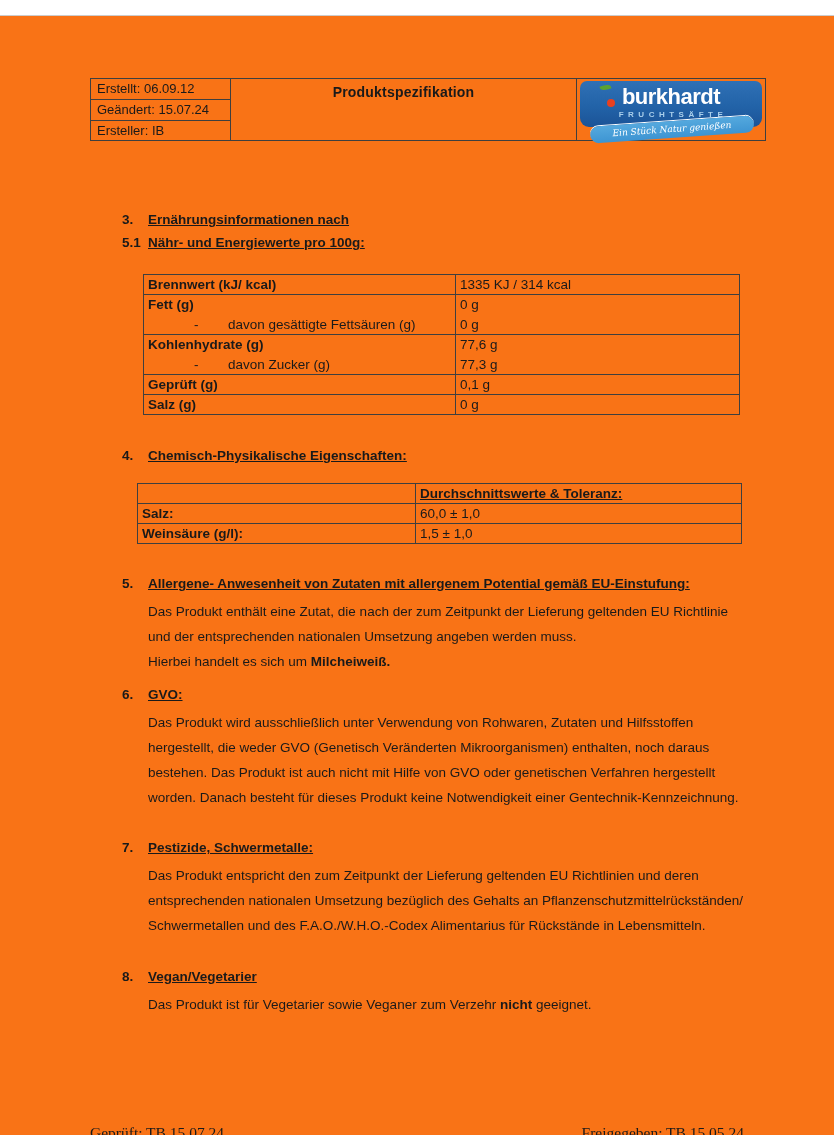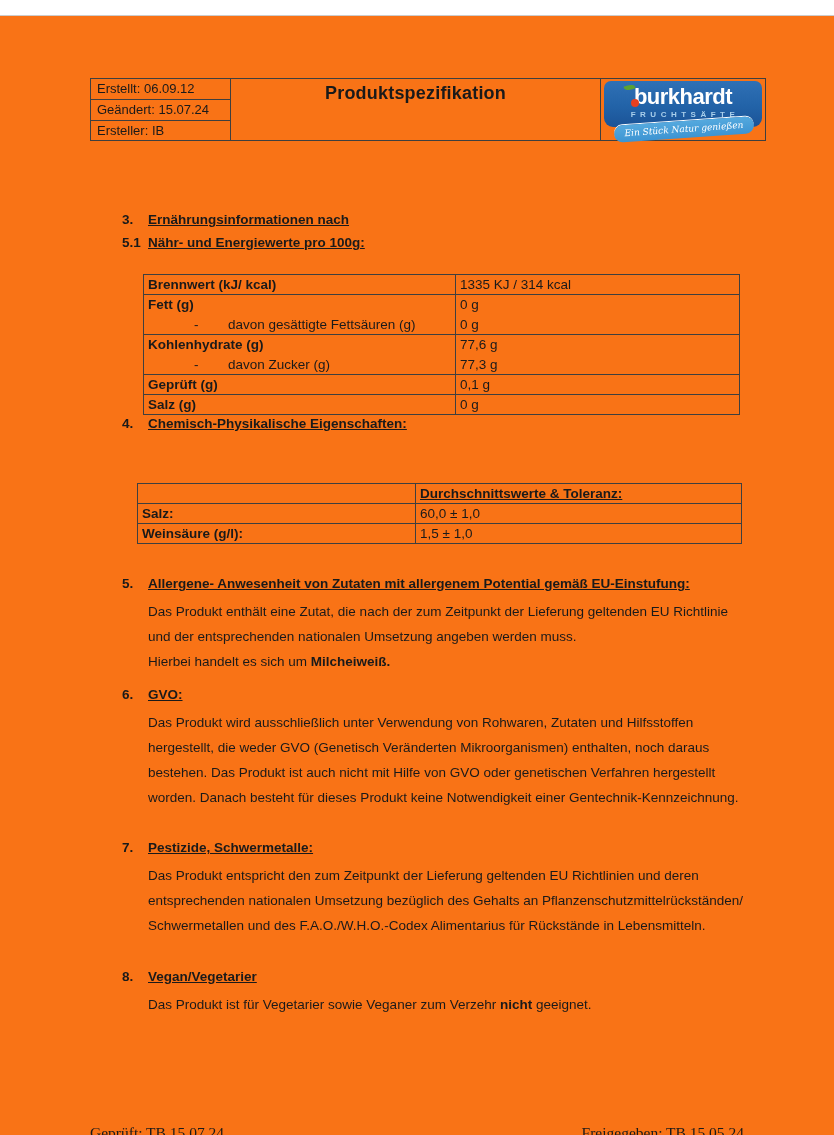--- a/index.html
+++ b/index.html
@@ -38,23 +38,23 @@
     padding-left: 6px;
     border-bottom: 1px solid #3f3f3f;
     white-space: nowrap;
   }
   .meta-row:last-child { border-bottom: none; }
   .title-cell {
     flex: 1;
     text-align: center;
     padding-top: 4px;
   }
-  .doc-title { font-size: 18px; font-weight: bold; letter-spacing: 0.2px; }
+  .doc-title { font-size: 14px; font-weight: bold; letter-spacing: 0.2px; }
   .logo-cell {
-    width: 166px;
+    width: 190px;
     border-left: 1px solid #3f3f3f;
     border-right: 1px solid #3f3f3f;
     position: relative;
     padding: 1px 2px;
   }
   .logo-shape {
     position: absolute;
     top: 2px; left: 3px; right: 3px;
     height: 46px;
     border-radius: 7px 7px 9px 9px;
@@ -242,21 +242,21 @@
       <td class="lbl">Geprüft (g)</td>
       <td class="val">0,1 g</td>
     </tr>
     <tr>
       <td class="lbl">Salz (g)</td>
       <td class="val">0 g</td>
     </tr>
   </tbody>
     </table>
 
-  <div class="section-heading" style="top:400px">
+  <div class="section-heading" style="top:432px">
     <span class="num">4.</span><span class="txt">Chemisch-Physikalische Eigenschaften:</span>
   </div>
 
   <table class="chem">
     <colgroup>
         <col style="width:278px">
         <col style="width:326px">
       </colgroup>
     <tbody>
         <tr>

